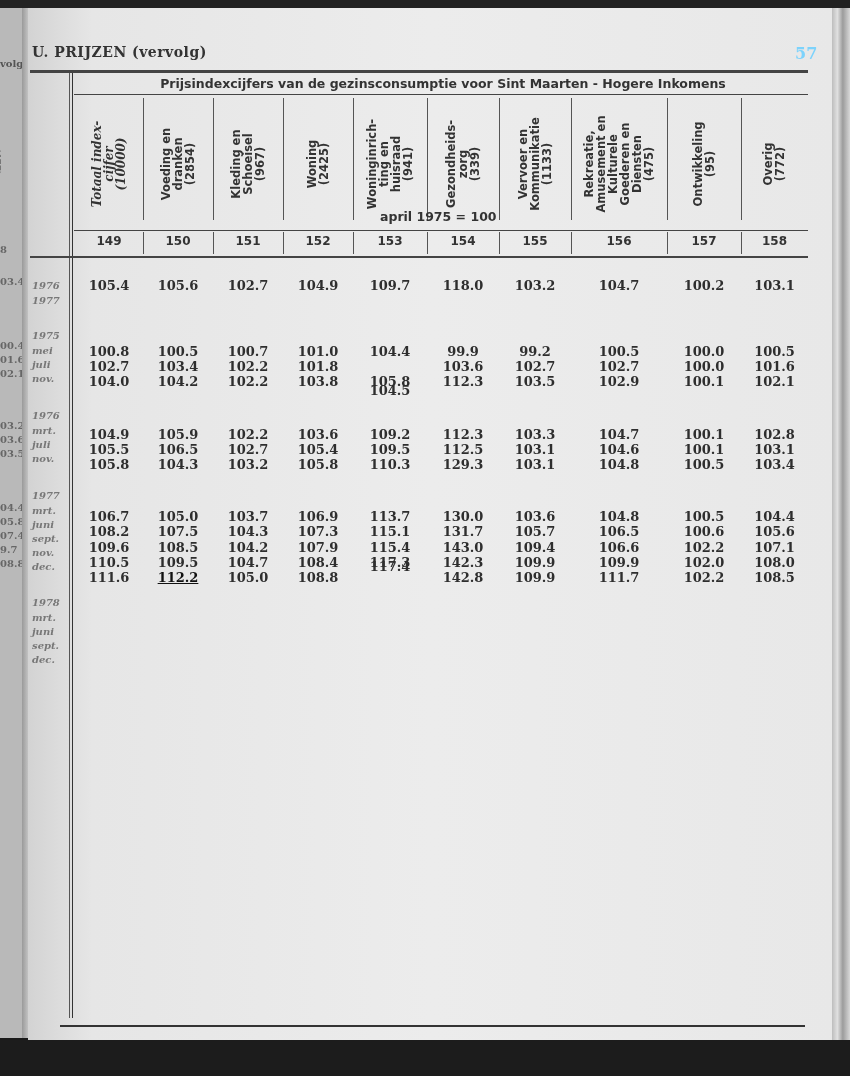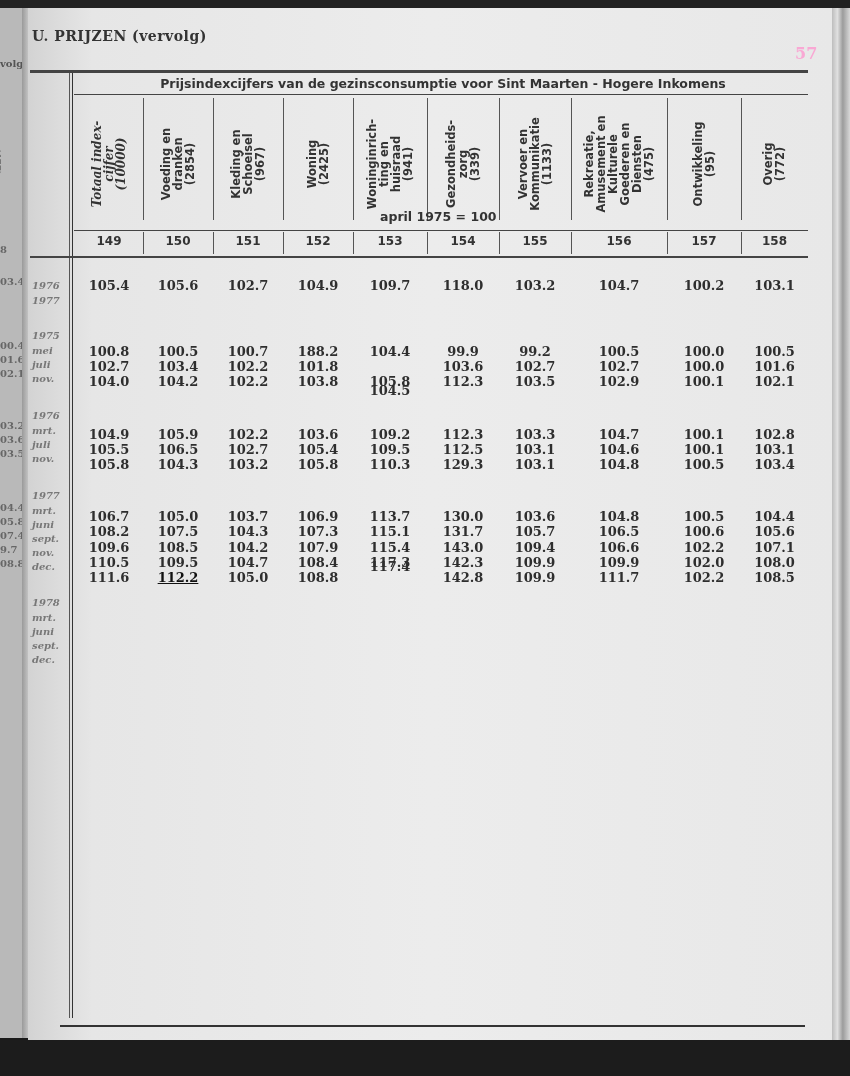--- a/index.html
+++ b/index.html
@@ -24,25 +24,25 @@
   }
   .page {
     position: absolute; left: 28px; top: 8px; width: 806px; height: 1040px;
     background: linear-gradient(90deg, #d3d3d3 0%, #e6e6e6 8%, #ececec 50%, #e8e8e8 100%);
   }
   .page-edge { position: absolute; left: 832px; top: 8px; width: 18px; height: 1040px;
     background: linear-gradient(90deg, #bdbdbd, #e0e0e0 30%, #9c9c9c 60%, #d8d8d8); }
   .bottom-dark { position: absolute; left: 0; top: 1040px; width: 850px; height: 36px; background: #1c1c1c; }
 
   .section-title {
-    position: absolute; left: 32px; top: 28px;
+    position: absolute; left: 32px; top: 44px;
     font-family: "DejaVu Serif", serif; font-weight: bold; font-size: 14px; letter-spacing: 0.5px; color: #333;
   }
   .page-number {
-    position: absolute; left: 795px; top: 44px; font-weight: bold; font-size: 16px; color: #f9a8d4;
+    position: absolute; left: 795px; top: 44px; font-weight: bold; font-size: 16px; color: #7dd3fc;
   }
   .thick-rule { position: absolute; left: 30px; top: 70px; width: 778px; height: 3px; background: #444; }
   .bottom-rule { position: absolute; left: 60px; top: 1025px; width: 745px; height: 2px; background: #333; }
 
   .table-frame-left { position: absolute; left: 72px; top: 73px; width: 1px; height: 945px; background: #333; }
   .table-frame-left2 { position: absolute; left: 69px; top: 73px; width: 1px; height: 945px; background: #555; }
 
   .table-caption {
     position: absolute; left: 78px; top: 76px; width: 730px; text-align: center;
     font-family: "DejaVu Sans", sans-serif; font-weight: bold; font-size: 12.5px; color: #333;
@@ -234,21 +234,21 @@
     <div class="cell" style="left: 283px; width: 70px; top: 279px;">104.9</div>
     <div class="cell" style="left: 353px; width: 74px; top: 279px;">109.7</div>
     <div class="cell" style="left: 427px; width: 72px; top: 279px;">118.0</div>
     <div class="cell" style="left: 499px; width: 72px; top: 279px;">103.2</div>
     <div class="cell" style="left: 571px; width: 96px; top: 279px;">104.7</div>
     <div class="cell" style="left: 667px; width: 74px; top: 279px;">100.2</div>
     <div class="cell" style="left: 741px; width: 67px; top: 279px;">103.1</div>
     <div class="cell" style="left: 75px; width: 68px; top: 345px;">100.8</div>
     <div class="cell" style="left: 143px; width: 70px; top: 345px;">100.5</div>
     <div class="cell" style="left: 213px; width: 70px; top: 345px;">100.7</div>
-    <div class="cell" style="left: 283px; width: 70px; top: 345px;">188.2</div>
+    <div class="cell" style="left: 283px; width: 70px; top: 345px;">101.0</div>
     <div class="cell" style="left: 353px; width: 74px; top: 345px;">104.4</div>
     <div class="cell" style="left: 427px; width: 72px; top: 345px;">99.9</div>
     <div class="cell" style="left: 499px; width: 72px; top: 345px;">99.2</div>
     <div class="cell" style="left: 571px; width: 96px; top: 345px;">100.5</div>
     <div class="cell" style="left: 667px; width: 74px; top: 345px;">100.0</div>
     <div class="cell" style="left: 741px; width: 67px; top: 345px;">100.5</div>
     <div class="cell" style="left: 75px; width: 68px; top: 360px;">102.7</div>
     <div class="cell" style="left: 143px; width: 70px; top: 360px;">103.4</div>
     <div class="cell" style="left: 213px; width: 70px; top: 360px;">102.2</div>
     <div class="cell" style="left: 283px; width: 70px; top: 360px;">101.8</div>

